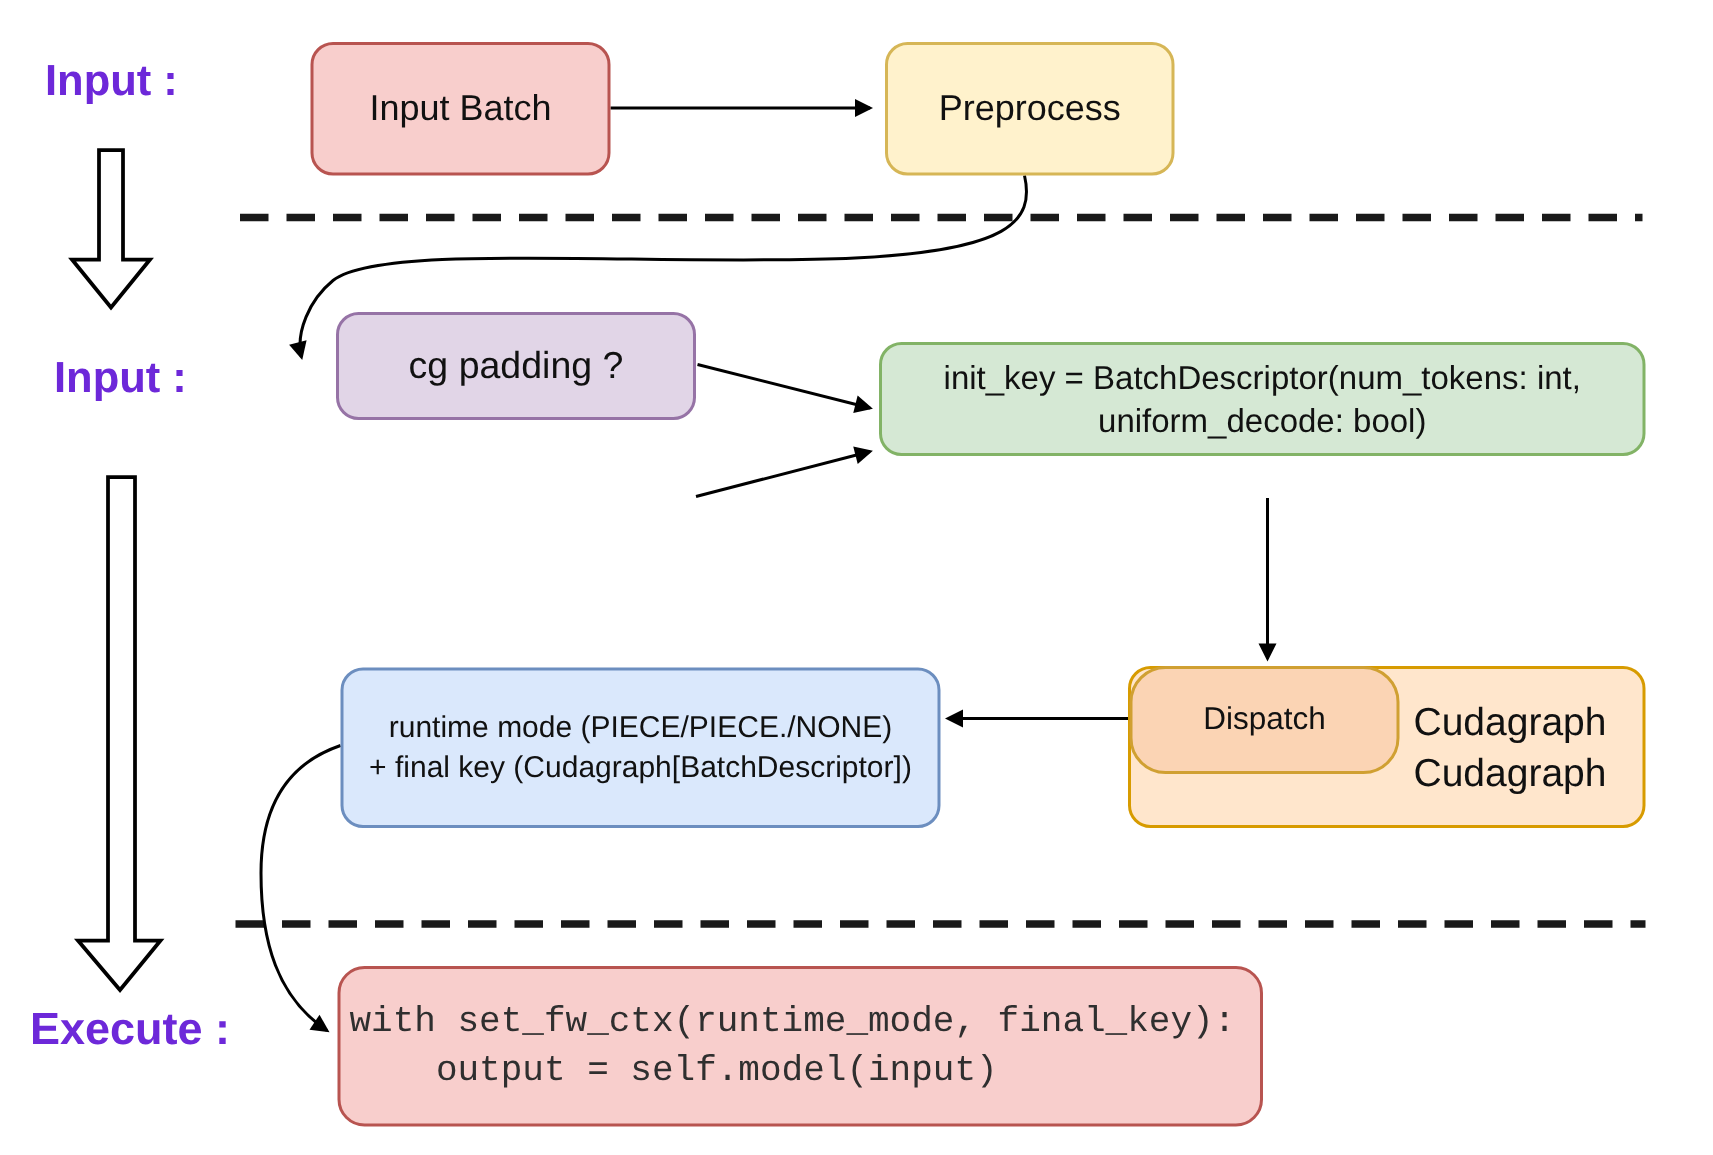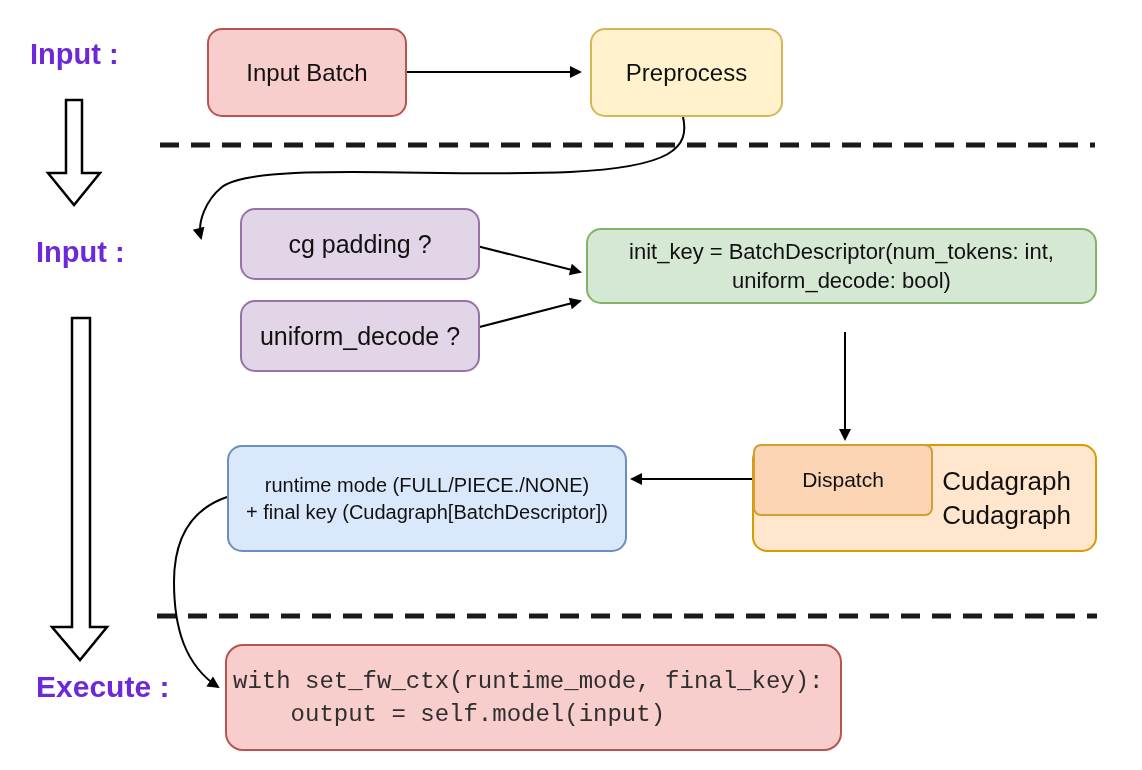--- a/index.html
+++ b/index.html
@@ -10,21 +10,21 @@
   #connectors{position:absolute;left:0;top:0;width:1142px;height:770px;}
   .node{
     position:absolute;box-sizing:border-box;border:2px solid #000;border-radius:15px;
     display:flex;flex-direction:column;align-items:center;justify-content:center;
     text-align:center;font-size:24px;line-height:1.32;
   }
   .node .line{display:block;white-space:nowrap;}
   .stage-label{position:absolute;font-weight:bold;font-size:29px;color:#6d28d9;white-space:nowrap;}
   .red-node{background:#f8cecc;border-color:#b85450;}
   .yellow-node{background:#fff2cc;border-color:#d6b656;}
-  .purple-node{background:#e1d5e7;border-color:#9673a6;margin-left:16px;}
+  .purple-node{background:#e1d5e7;border-color:#9673a6;}
   .green-node{background:#d5e8d4;border-color:#82b366;}
   .blue-node{background:#dae8fc;border-color:#6c8ebf;}
   .orange-node{background:#ffe6cc;border-color:#d79b00;}
   .peach-node{background:#fbd4b4;border-color:#d0a032;}
   .code-node{
     align-items:flex-start;justify-content:center;text-align:left;
     font-family:"Liberation Mono", monospace;font-size:24px;line-height:33px;color:#2f2f2f;
     padding-left:6px;border-radius:18px;
   }
   .code-node .line{white-space:pre;}
@@ -51,50 +51,47 @@
     <path d="M 683 117 C 690 148, 672 167, 570 172 C 440 178, 255 161, 222 187 C 206 200, 197 222, 201 238" fill="none" stroke="#000" stroke-width="2" marker-end="url(#ah)"></path>
     <path d="M 465 243 L 580 272" fill="none" stroke="#000" stroke-width="2" marker-end="url(#ah)"></path>
     <path d="M 464 331 L 580 301" fill="none" stroke="#000" stroke-width="2" marker-end="url(#ah)"></path>
     <path d="M 845 332 L 845 439" fill="none" stroke="#000" stroke-width="2" marker-end="url(#ah)"></path>
     <path d="M 752 479 L 632 479" fill="none" stroke="#000" stroke-width="2" marker-end="url(#ah)"></path>
     <path d="M 227 497 C 186 511, 174 545, 174 582 C 174 628, 185 665, 218 687" fill="none" stroke="#000" stroke-width="2" marker-end="url(#ah)"></path>
   </svg>
 
   <div class="stage-label" style="left:30px;top:38px;">Input :</div>
   <div class="stage-label" style="left:36px;top:236px;">Input :</div>
-  <div class="stage-label" style="left:20px;top:670px;font-size:30px;margin-left:16px;">Execute :</div>
+  <div class="stage-label" style="left:20px;top:670px;font-size:30px;">Execute :</div>
 
   <div class="node red-node" style="left:207px;top:28px;width:200px;height:89px;">
     <span class="line">Input Batch</span>
   </div>
   <div class="node yellow-node" style="left:590px;top:28px;width:193px;height:89px;">
     <span class="line">Preprocess</span>
   </div>
 
   <div class="node purple-node" style="left:224px;top:208px;width:240px;height:72px;font-size:25px;">
     <span class="line">cg padding ?</span>
   </div>
-  <div class="node purple-node" style="left:224px;top:300px;width:240px;height:72px;font-size:25px;">
-    <span class="line">uniform_decode ?</span>
-  </div>
   <div class="node green-node" style="left:586px;top:228px;width:511px;height:76px;font-size:22px;">
     <span class="line">init_key = BatchDescriptor(num_tokens: int,</span>
     <span class="line">uniform_decode: bool)</span>
   </div>
 
   <div class="node orange-node" style="left:752px;top:444px;width:345px;height:108px;font-size:26px;align-items:flex-end;padding-right:24px;">
     <span class="line">Cudagraph</span>
     <span class="line">Cudagraph</span>
   </div>
-  <div class="node peach-node" style="left:753px;top:444px;width:180px;height:72px;font-size:21px;border-radius:8px;">
+  <div class="node peach-node" style="left:753px;top:444px;width:180px;height:72px;font-size:21px;border-radius:24px;">
     <span class="line">Dispatch</span>
   </div>
 
   <div class="node blue-node" style="left:227px;top:445px;width:400px;height:107px;font-size:20px;">
-    <span class="line">runtime mode (FULL/PIECE./NONE)</span>
+    <span class="line">runtime mode (PIECE/PIECE./NONE)</span>
     <span class="line">+ final key (Cudagraph[BatchDescriptor])</span>
   </div>
 
   <div class="node red-node code-node" style="left:225px;top:644px;width:617px;height:107px;">
     <span class="line">with set_fw_ctx(runtime_mode, final_key):</span>
     <span class="line">    output = self.model(input)</span>
   </div>
 
 </div>
 

